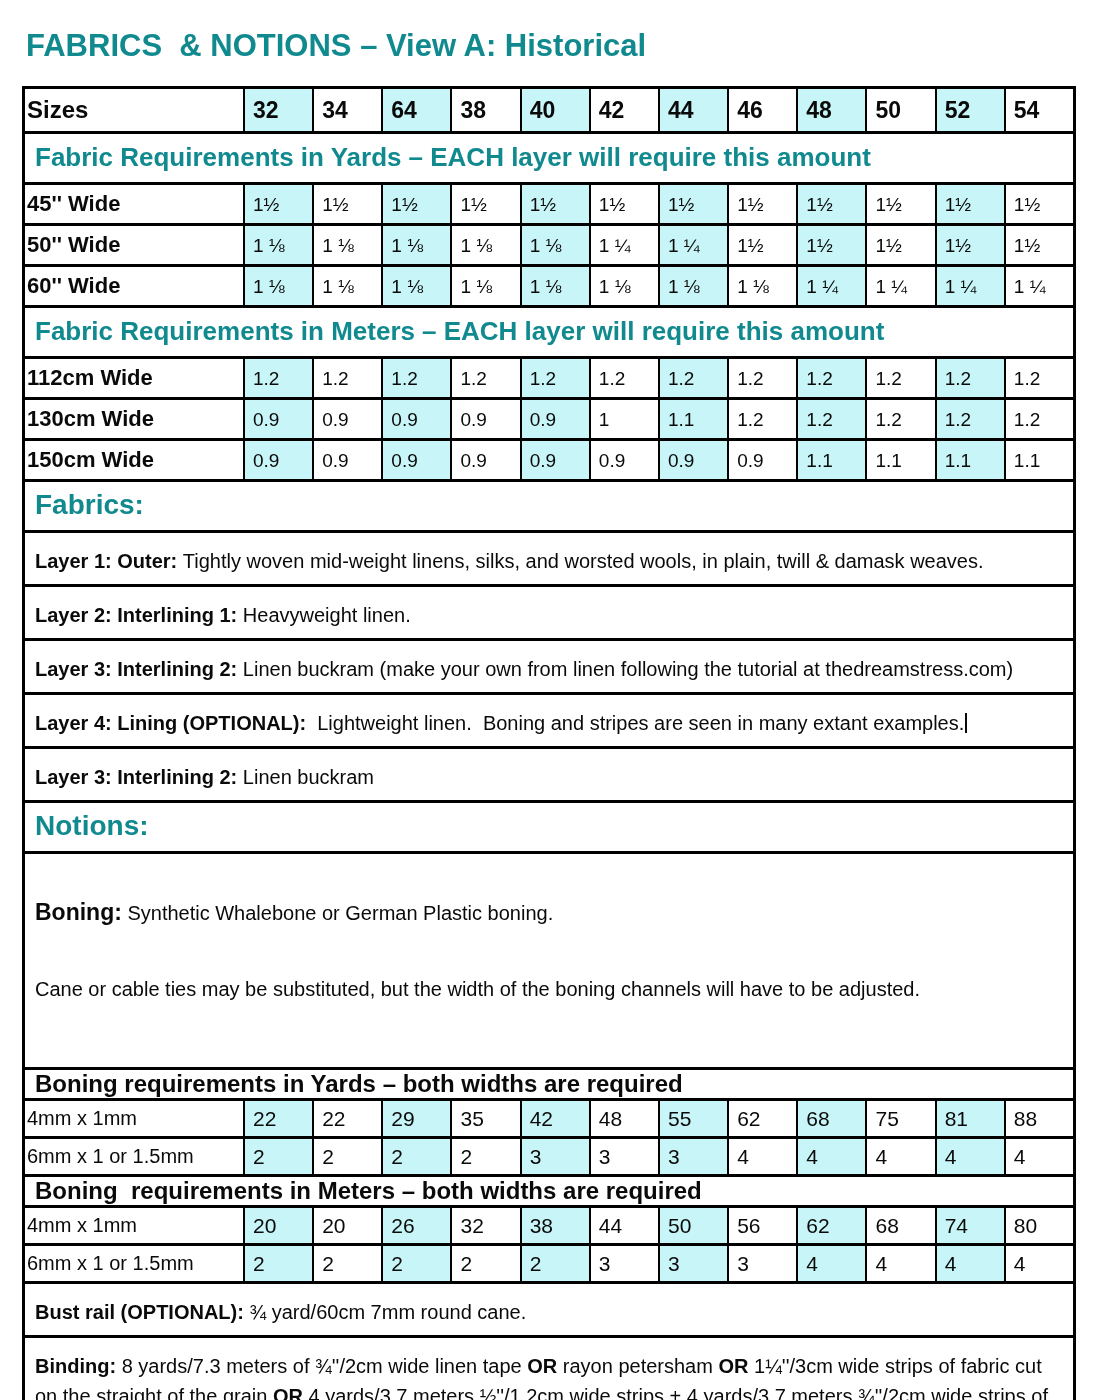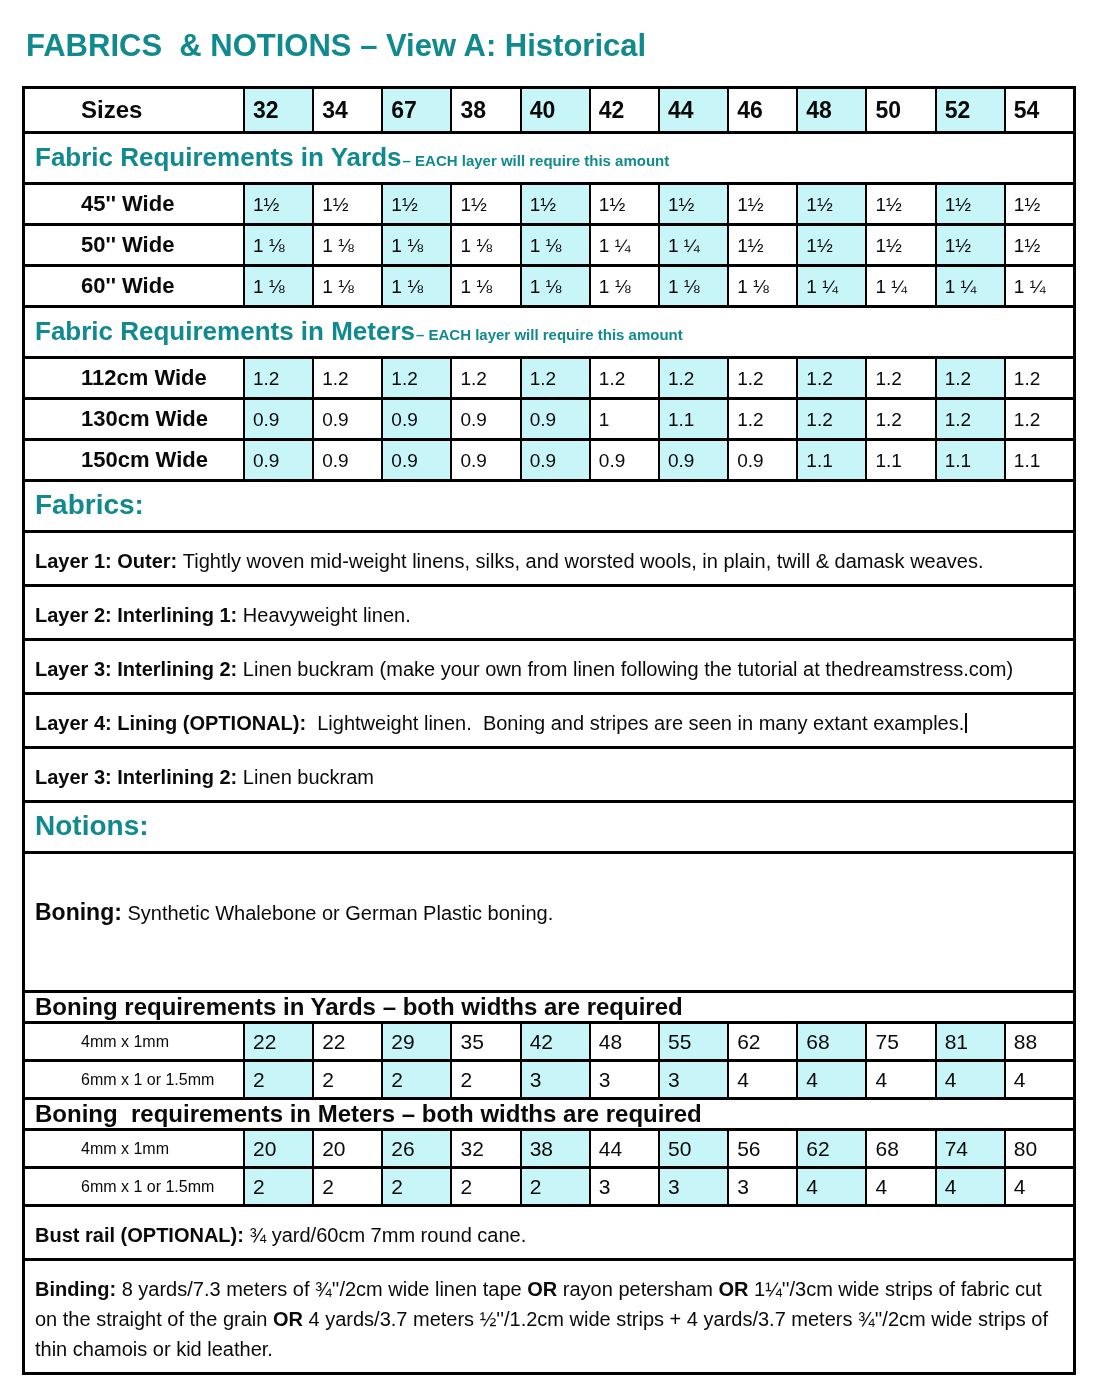--- a/index.html
+++ b/index.html
@@ -20,38 +20,38 @@
     letter-spacing:0px;margin:4px 0 22px 4px;white-space:pre-wrap;
   }
   .doc-table{border:3px solid var(--bd);width:1054px;}
   .doc-table > * + *{border-top:3px solid var(--bd);}
 
   
   .grid{display:grid;grid-template-columns:218px repeat(12,1fr);align-items:stretch;}
   .cells{display:contents;}
   .cell{border-left:2px solid var(--bd);padding:6px 3px 5px 8px;display:flex;align-items:center;}
   .cells .cell:nth-child(odd){background:var(--hl);}
-  .row-label{padding:6px 24px;display:flex;align-items:center;margin-left:32px;}
+  .row-label{padding:6px 2px;display:flex;align-items:center;}
 
   .sizes-row{min-height:42px;}
   .sizes-row .row-label{font-weight:700;font-size:24px;}
   .sizes-row .cell{font-weight:700;font-size:23px;}
 
   .vrow{min-height:41px;text-align:center;}
   .vrow .row-label{font-weight:700;font-size:22px;}
   .vrow .cell{font-size:19px;}
 
   .brow{min-height:36px;}
-  .brow .row-label{font-size:16px;text-align:center;}
+  .brow .row-label{font-size:20px;text-align:center;}
   .brow .cell{font-size:21px;}
 
   
   .sec-head{padding:8px 10px 9px 10px;white-space:pre-wrap;}
   .sec-head .h-main{color:var(--accent);font-weight:700;font-size:26px;}
-  .sec-head .h-note{color:var(--accent);font-weight:700;font-size:15px;margin-left:1px;}
+  .sec-head .h-note{color:var(--accent);font-weight:700;font-size:26px;margin-left:7px;}
   .big-head{padding:7px 10px 9px 10px;}
   .big-head .h-big{color:var(--accent);font-weight:700;font-size:28px;margin-top:40px;}
 
   
   .sub-head{padding:0 10px;font-weight:700;font-size:24px;white-space:pre-wrap;}
 
   
   .rich{padding:13px 10px 8px 10px;font-size:20px;line-height:1.5;white-space:pre-wrap;}
   .rich .b{font-weight:700;}
 
@@ -67,21 +67,21 @@
 <body>
 
 <div class="page">
 
   <h1 class="title">FABRICS  &amp; NOTIONS – View A: Historical</h1>
 
   <div class="doc-table">
 
     <div class="grid sizes-row">
       <div class="row-label">Sizes</div>
-      <div class="cells"><div class="cell">32</div><div class="cell">34</div><div class="cell">67</div><div class="cell">38</div><div class="cell">40</div><div class="cell">42</div><div class="cell">44</div><div class="cell">46</div><div class="cell">48</div><div class="cell">50</div><div class="cell">52</div><div class="cell">54</div></div>
+      <div class="cells"><div class="cell">32</div><div class="cell">34</div><div class="cell">64</div><div class="cell">38</div><div class="cell">40</div><div class="cell">42</div><div class="cell">44</div><div class="cell">46</div><div class="cell">48</div><div class="cell">50</div><div class="cell">52</div><div class="cell">54</div></div>
     </div>
 
     <div class="sec-head"><span class="h-main">Fabric Requirements in Yards</span><span class="h-note">– EACH layer will require this amount</span></div>
 
     <div class="grid vrow">
       <div class="row-label">45'' Wide</div>
       <div class="cells"><div class="cell">1½</div><div class="cell">1½</div><div class="cell">1½</div><div class="cell">1½</div><div class="cell">1½</div><div class="cell">1½</div><div class="cell">1½</div><div class="cell">1½</div><div class="cell">1½</div><div class="cell">1½</div><div class="cell">1½</div><div class="cell">1½</div></div>
     </div>
     <div class="grid vrow">
       <div class="row-label">50'' Wide</div>
@@ -112,20 +112,21 @@
     <div class="rich"><span class="b">Layer 1: Outer: </span><span>Tightly woven mid-weight linens, silks, and worsted wools, in plain, twill &amp; damask weaves.</span></div>
     <div class="rich"><span class="b">Layer 2: Interlining 1: </span><span>Heavyweight linen.</span></div>
     <div class="rich"><span class="b">Layer 3: Interlining 2: </span><span>Linen buckram (make your own from linen following the tutorial at thedreamstress.com)</span></div>
     <div class="rich"><span class="b">Layer 4: Lining (OPTIONAL):  </span><span>Lightweight linen.  Boning and stripes are seen in many extant examples.</span><span class="caret"></span></div>
     <div class="rich"><span class="b">Layer 3: Interlining 2: </span><span>Linen buckram</span></div>
 
     <div class="big-head"><span class="h-big">Notions:</span></div>
 
     <div class="boning-intro">
       <div><span class="boning-label">Boning:</span><span class="boning-text"> Synthetic Whalebone or German Plastic boning.</span></div>
+      <div class="boning-note">Cane or cable ties may be substituted, but the width of the boning channels will have to be adjusted.</div>
     </div>
 
     <div class="sub-head">Boning requirements in Yards – both widths are required</div>
 
     <div class="grid brow">
       <div class="row-label">4mm x 1mm</div>
       <div class="cells"><div class="cell">22</div><div class="cell">22</div><div class="cell">29</div><div class="cell">35</div><div class="cell">42</div><div class="cell">48</div><div class="cell">55</div><div class="cell">62</div><div class="cell">68</div><div class="cell">75</div><div class="cell">81</div><div class="cell">88</div></div>
     </div>
     <div class="grid brow">
       <div class="row-label">6mm x 1 or 1.5mm</div>

